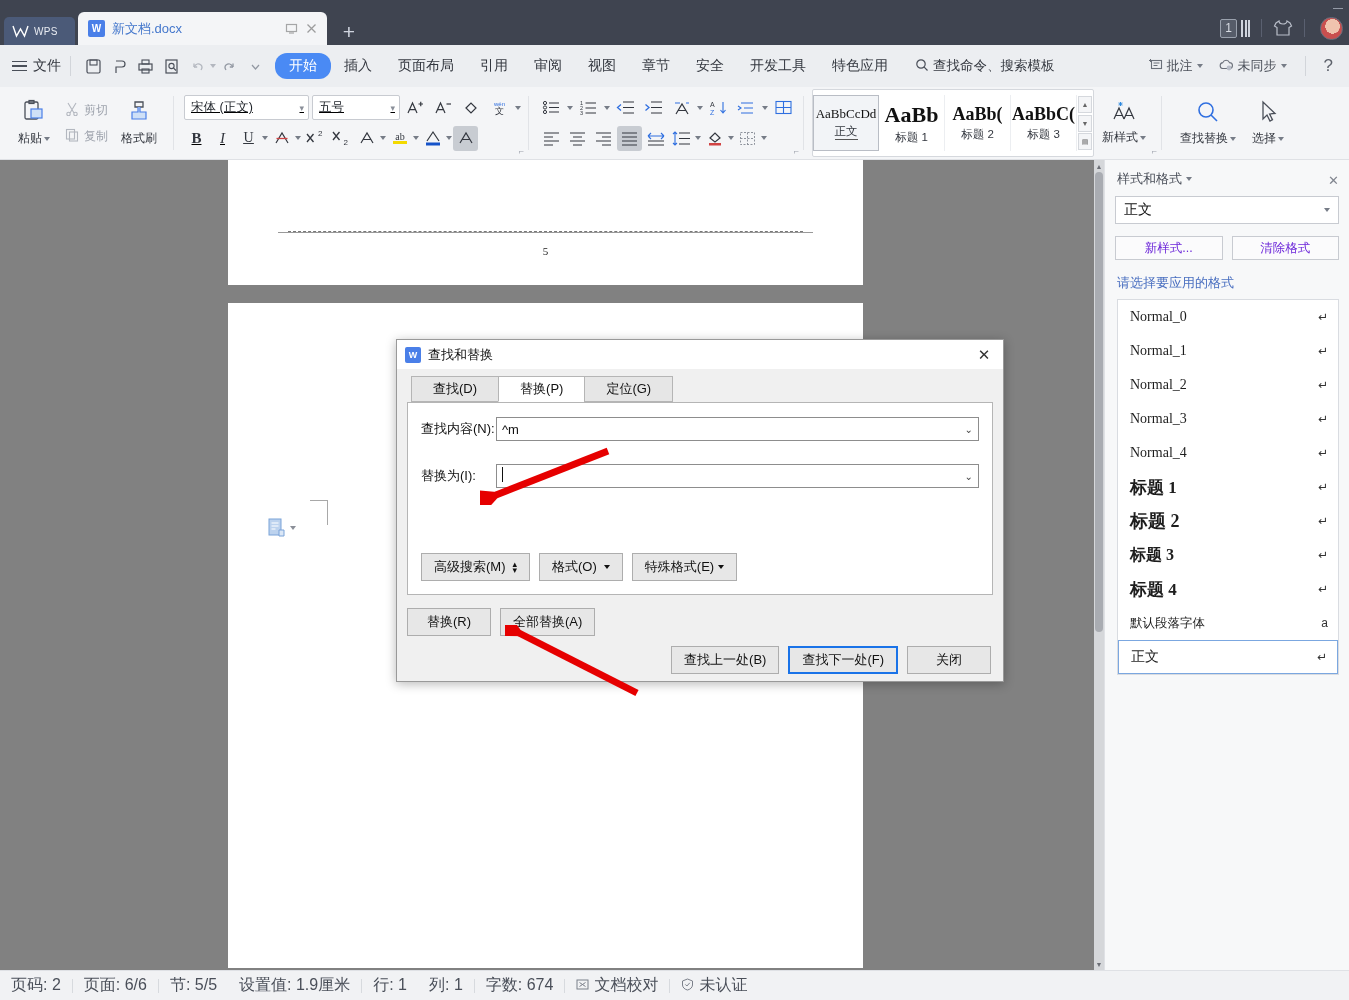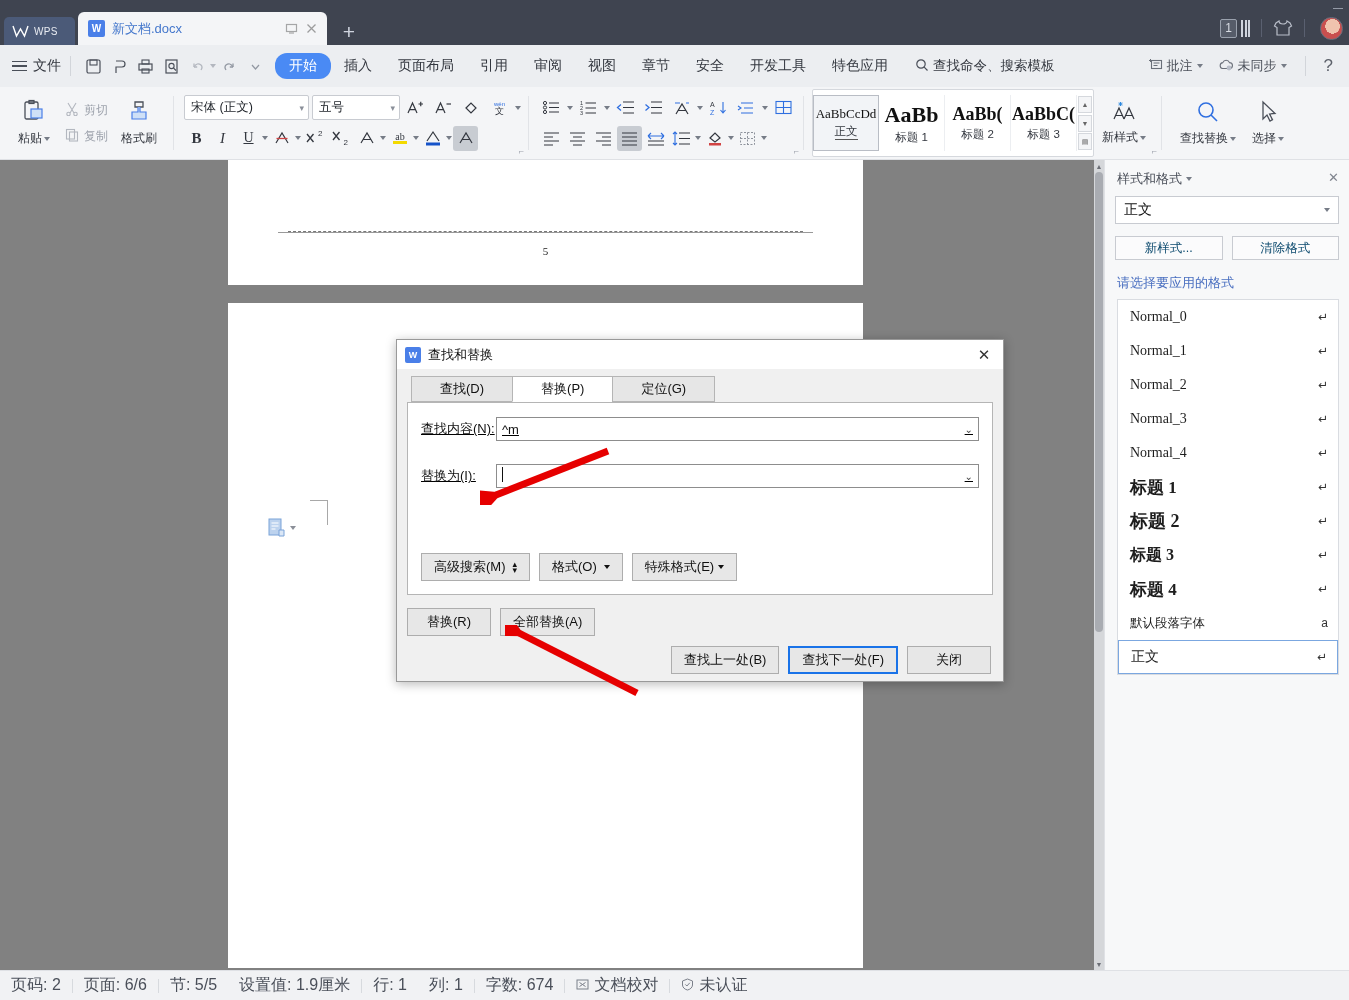--- a/index.html
+++ b/index.html
@@ -152,32 +152,32 @@
   .vscroll { position:absolute; right:0; top:0; width:10px; height:810px; background:#d5d7da; }
   .vscroll .thumb { position:absolute; left:1px; width:8px; background:#a9acb2; border-radius:4px; }
   .scr-btn { position:absolute; right:0; width:10px; height:12px; display:flex;align-items:center;justify-content:center;
     font-size:7px;color:#6b6e75; }
 
   
   .taskpane {
     position:absolute; left:1104px; top:160px; width:245px; height:810px;
     background:#f7f8f9; border-left:1px solid #dfe1e5;
   }
-  .tp-head { display:flex;align-items:flex-start;justify-content:space-between;padding:10px 10px 8px 12px; }
+  .tp-head { display:flex;align-items:flex-end;justify-content:space-between;padding:10px 10px 8px 12px; }
   .tp-title { font-size:13px;color:#4a4f59;display:flex;align-items:center;gap:4px; }
   .tp-close { font-size:13px;color:#80858f; }
   .tp-combo {
     margin:0 10px; height:28px; background:#fff; border:1px solid #c8cbd1;
     display:flex;align-items:center;justify-content:space-between;padding:0 8px;font-size:14px;color:#111;
     font-family:"Liberation Serif", serif;
   }
   .tp-btns { display:flex; gap:9px; margin:12px 10px 0 10px; }
   .tp-btn {
     flex:1; height:24px; background:#fbfbfc; border:1px solid #c8cbd1;
-    display:flex;align-items:center;justify-content:center;font-size:12.5px;color:#0c4a6e;
+    display:flex;align-items:center;justify-content:center;font-size:12.5px;color:#6d28d9;
   }
   .tp-sub { margin:14px 0 7px 12px; font-size:13px; color:#4a6fc0; }
   .tp-list { margin:0 10px 0 12px; background:#fff; border:1px solid #d9dce1; }
   .tp-row {
     height:34px; display:flex; align-items:center; justify-content:space-between;
     padding:0 10px 0 12px;
   }
   .tp-row .nm { font-size:14px; color:#1d1d1d; font-family:"Liberation Serif", serif; }
   .tp-row .nm.h1 { font-size:17px; font-weight:bold; }
   .tp-row .nm.h2 { font-size:18px; font-weight:bold; }
@@ -194,30 +194,30 @@
     box-shadow: 0 2px 10px rgba(0,0,0,.28);
   }
   .dlg-title { height:29px; background:#fff; display:flex; align-items:center; padding:0 6px 0 8px; }
   .dlg-title .ic { width:16px;height:16px;background:#4a7fe8;border-radius:2px;color:#fff;font-size:9px;font-weight:bold;
     display:flex;align-items:center;justify-content:center; }
   .dlg-title .tx { margin-left:7px; font-size:13px; color:#111; flex:1; }
   .dlg-title .cl { width:26px;height:22px;display:flex;align-items:center;justify-content:center;font-size:15px;color:#333; }
 
   .tabs { display:flex; padding:7px 0 0 14px; background:#f0f0f0; position:relative; z-index:2; }
   .tab {
-    height:26px; padding:0 28px; display:flex; align-items:center; font-size:13px;
+    height:26px; padding:0 21px; display:flex; align-items:center; font-size:13px;
     border:1px solid #b5b5b5; background:#e6e6e6; color:#111; margin-right:-1px;
   }
   .tab.active { background:#fff; border-bottom-color:#fff; }
 
   .tabpanel {
     position:absolute; left:10px; right:10px; top:62px; height:193px;
     background:#fff; border:1px solid #b5b5b5;
   }
-  .fld { display:flex; align-items:center; padding:0 13px;text-decoration:underline; }
+  .fld { display:flex; align-items:center; padding:0 13px; }
   .fld .lab { width:75px; font-size:13px; color:#111; }
   .inp {
     flex:1; height:24px; border:1px solid #8d8d8d; background:#fff;
     display:flex; align-items:center; padding:0 5px; font-size:13px; color:#111;
   }
   .inp .v { flex:1; }
   .inp .chev { color:#444; font-size:10px; }
   .caretbar { display:inline-block; width:1px; height:15px; background:#111; }
   .optline { display:flex; padding:6px 13px 0 13px; font-size:13px; color:#111; }
   .optline .lab { width:75px; }
@@ -461,21 +461,21 @@
               <path d="M9 3 L17 3 L17 8 L9 8 Z" fill="none" stroke="#4a4f59" stroke-width="1.3"></path>
               <path d="M12 8 L12 13 L6 13 L6 20 L20 20 L20 13 L14 13 L14 8" fill="#cfe0f7" stroke="#4a7fe8" stroke-width="1.2"></path>
             </svg>
         </span>
         <span class="t">
             <span>格式刷</span>
           </span>
       </div>
     </div>
 
-    <div class="rgroup" style="flex-direction:column;justify-content:center;align-items:flex-start;padding-left:11px;">
+    <div class="rgroup" style="flex-direction:column;justify-content:center;align-items:flex-start;padding-left:11px;text-decoration:underline;">
       <div class="fontrow">
         <div class="fontsel" style="width:125px">
           <span class="nm">宋体 (正文)</span>
           <span class="dd">▾</span>
         </div>
         <div class="fontsel" style="width:88px">
           <span class="nm">五号</span>
           <span class="dd">▾</span>
         </div>
         <span class="iconbtn">

